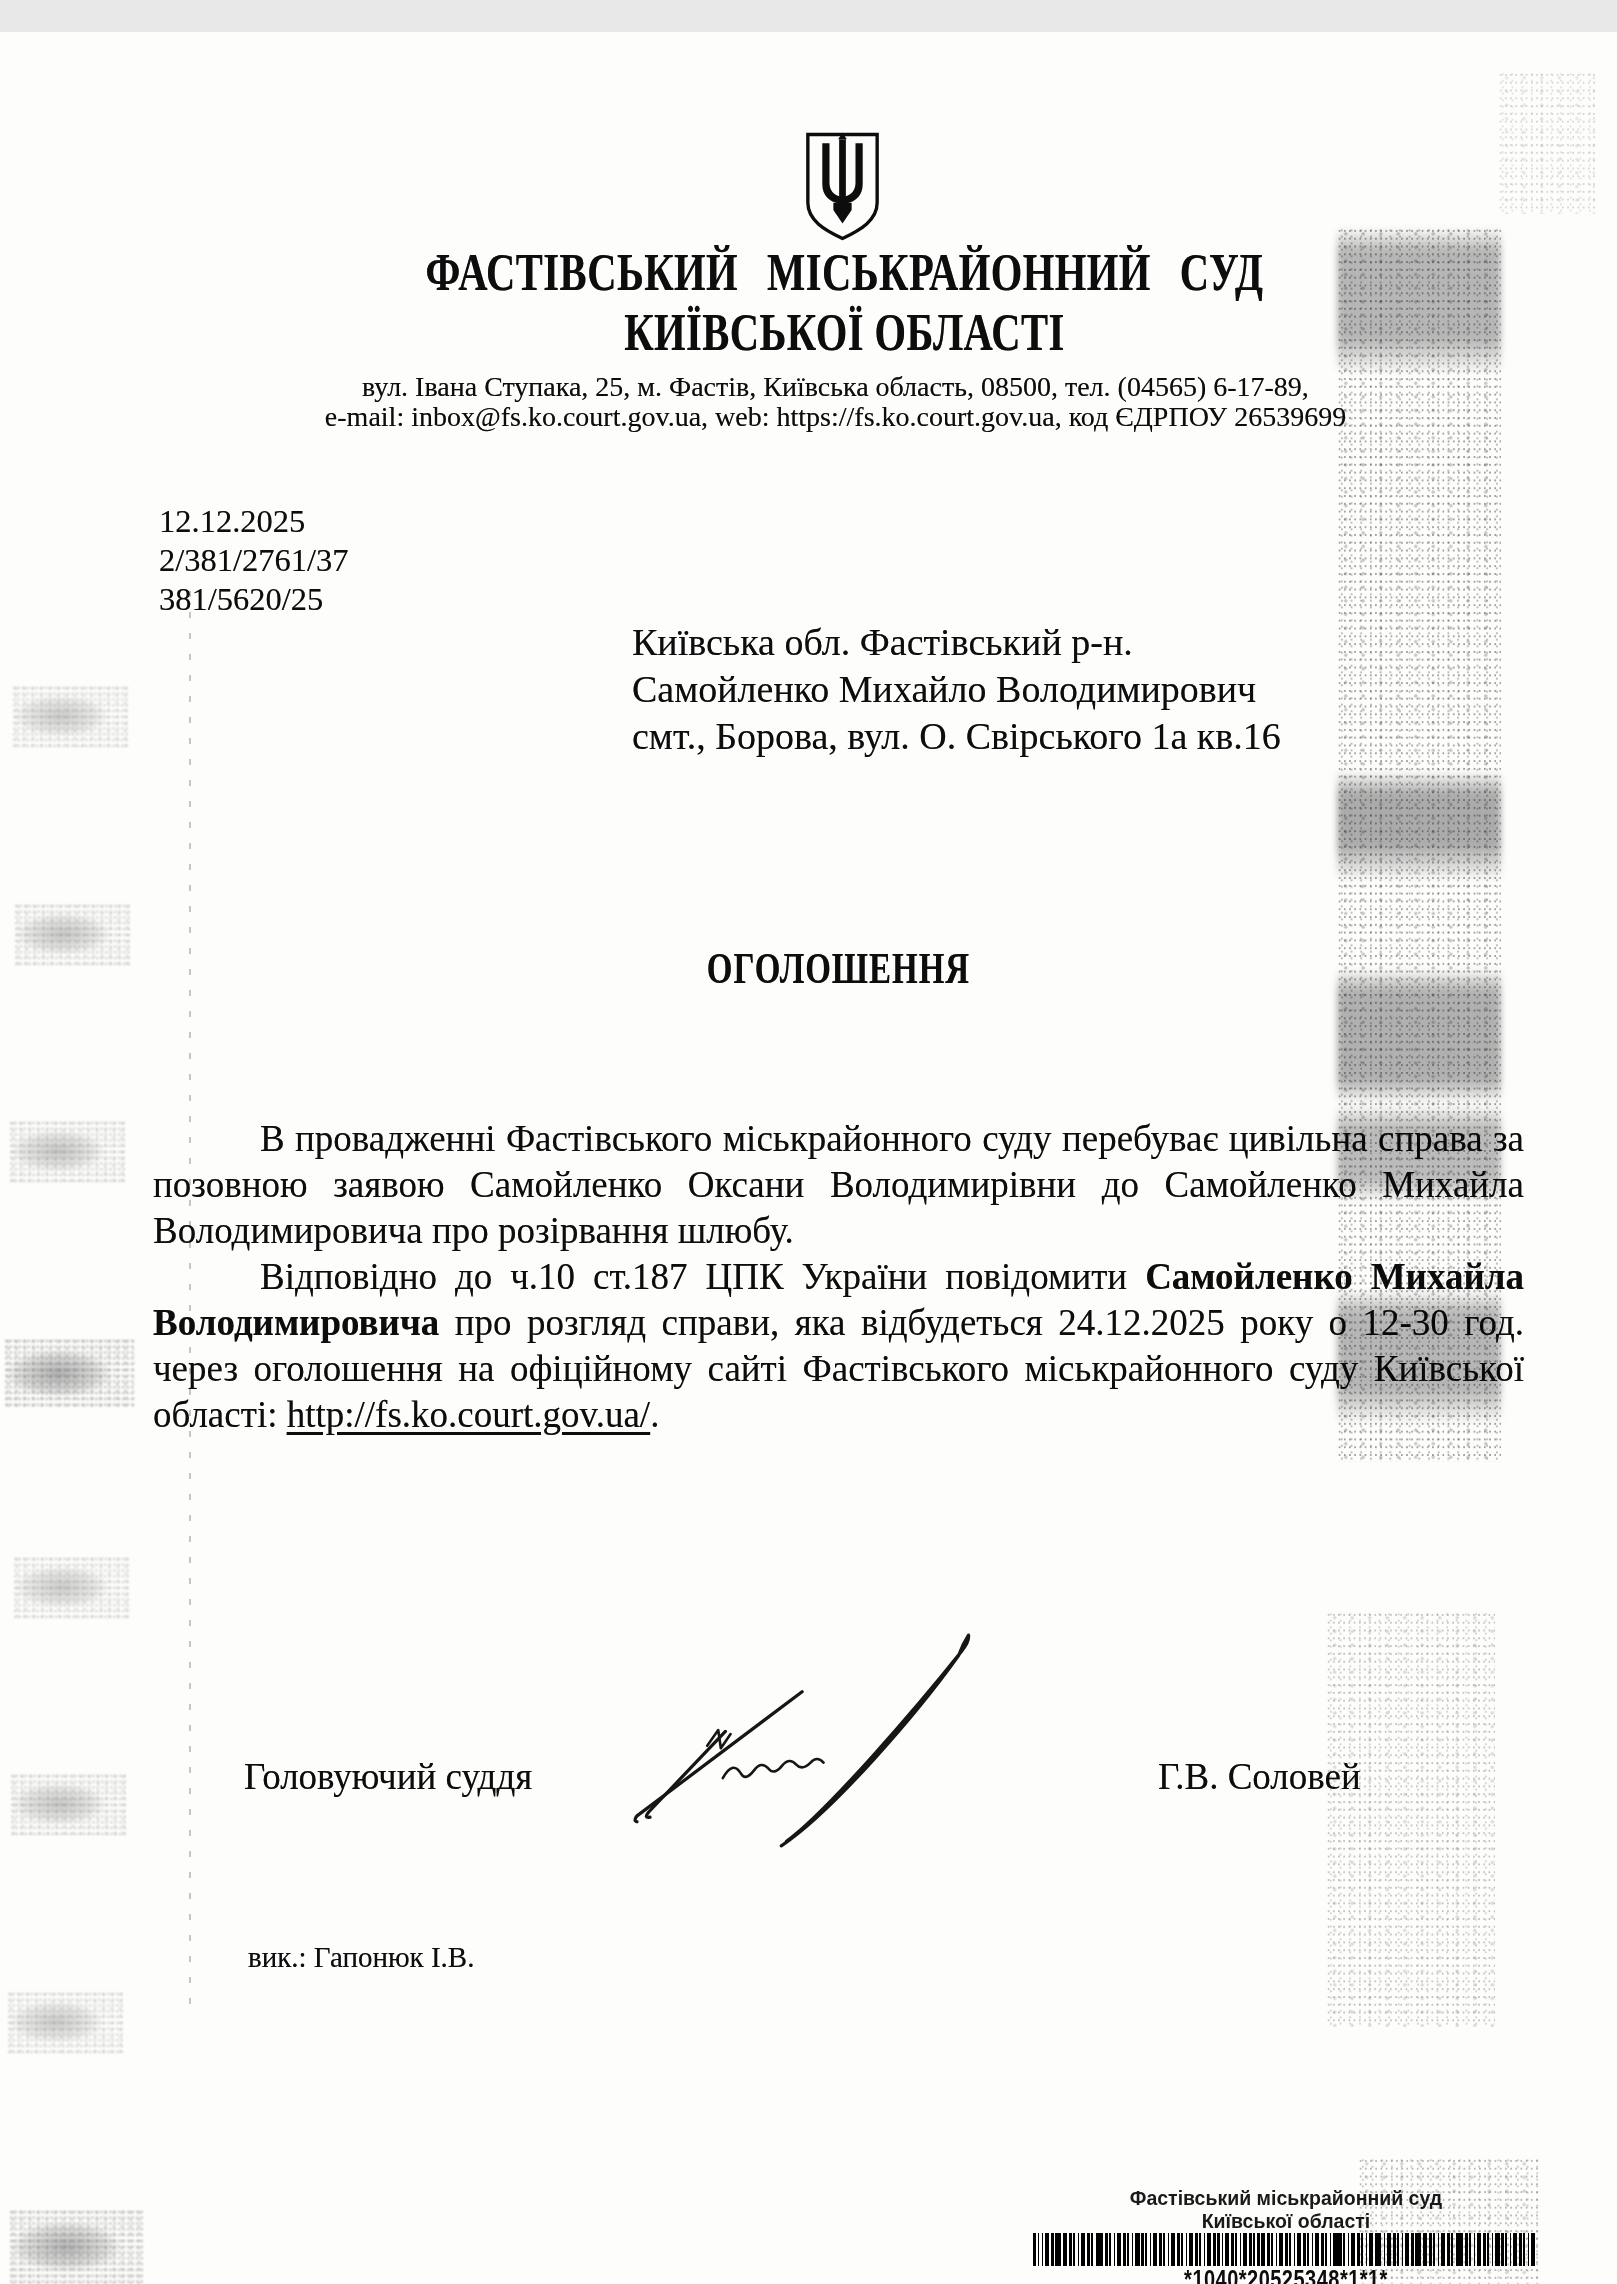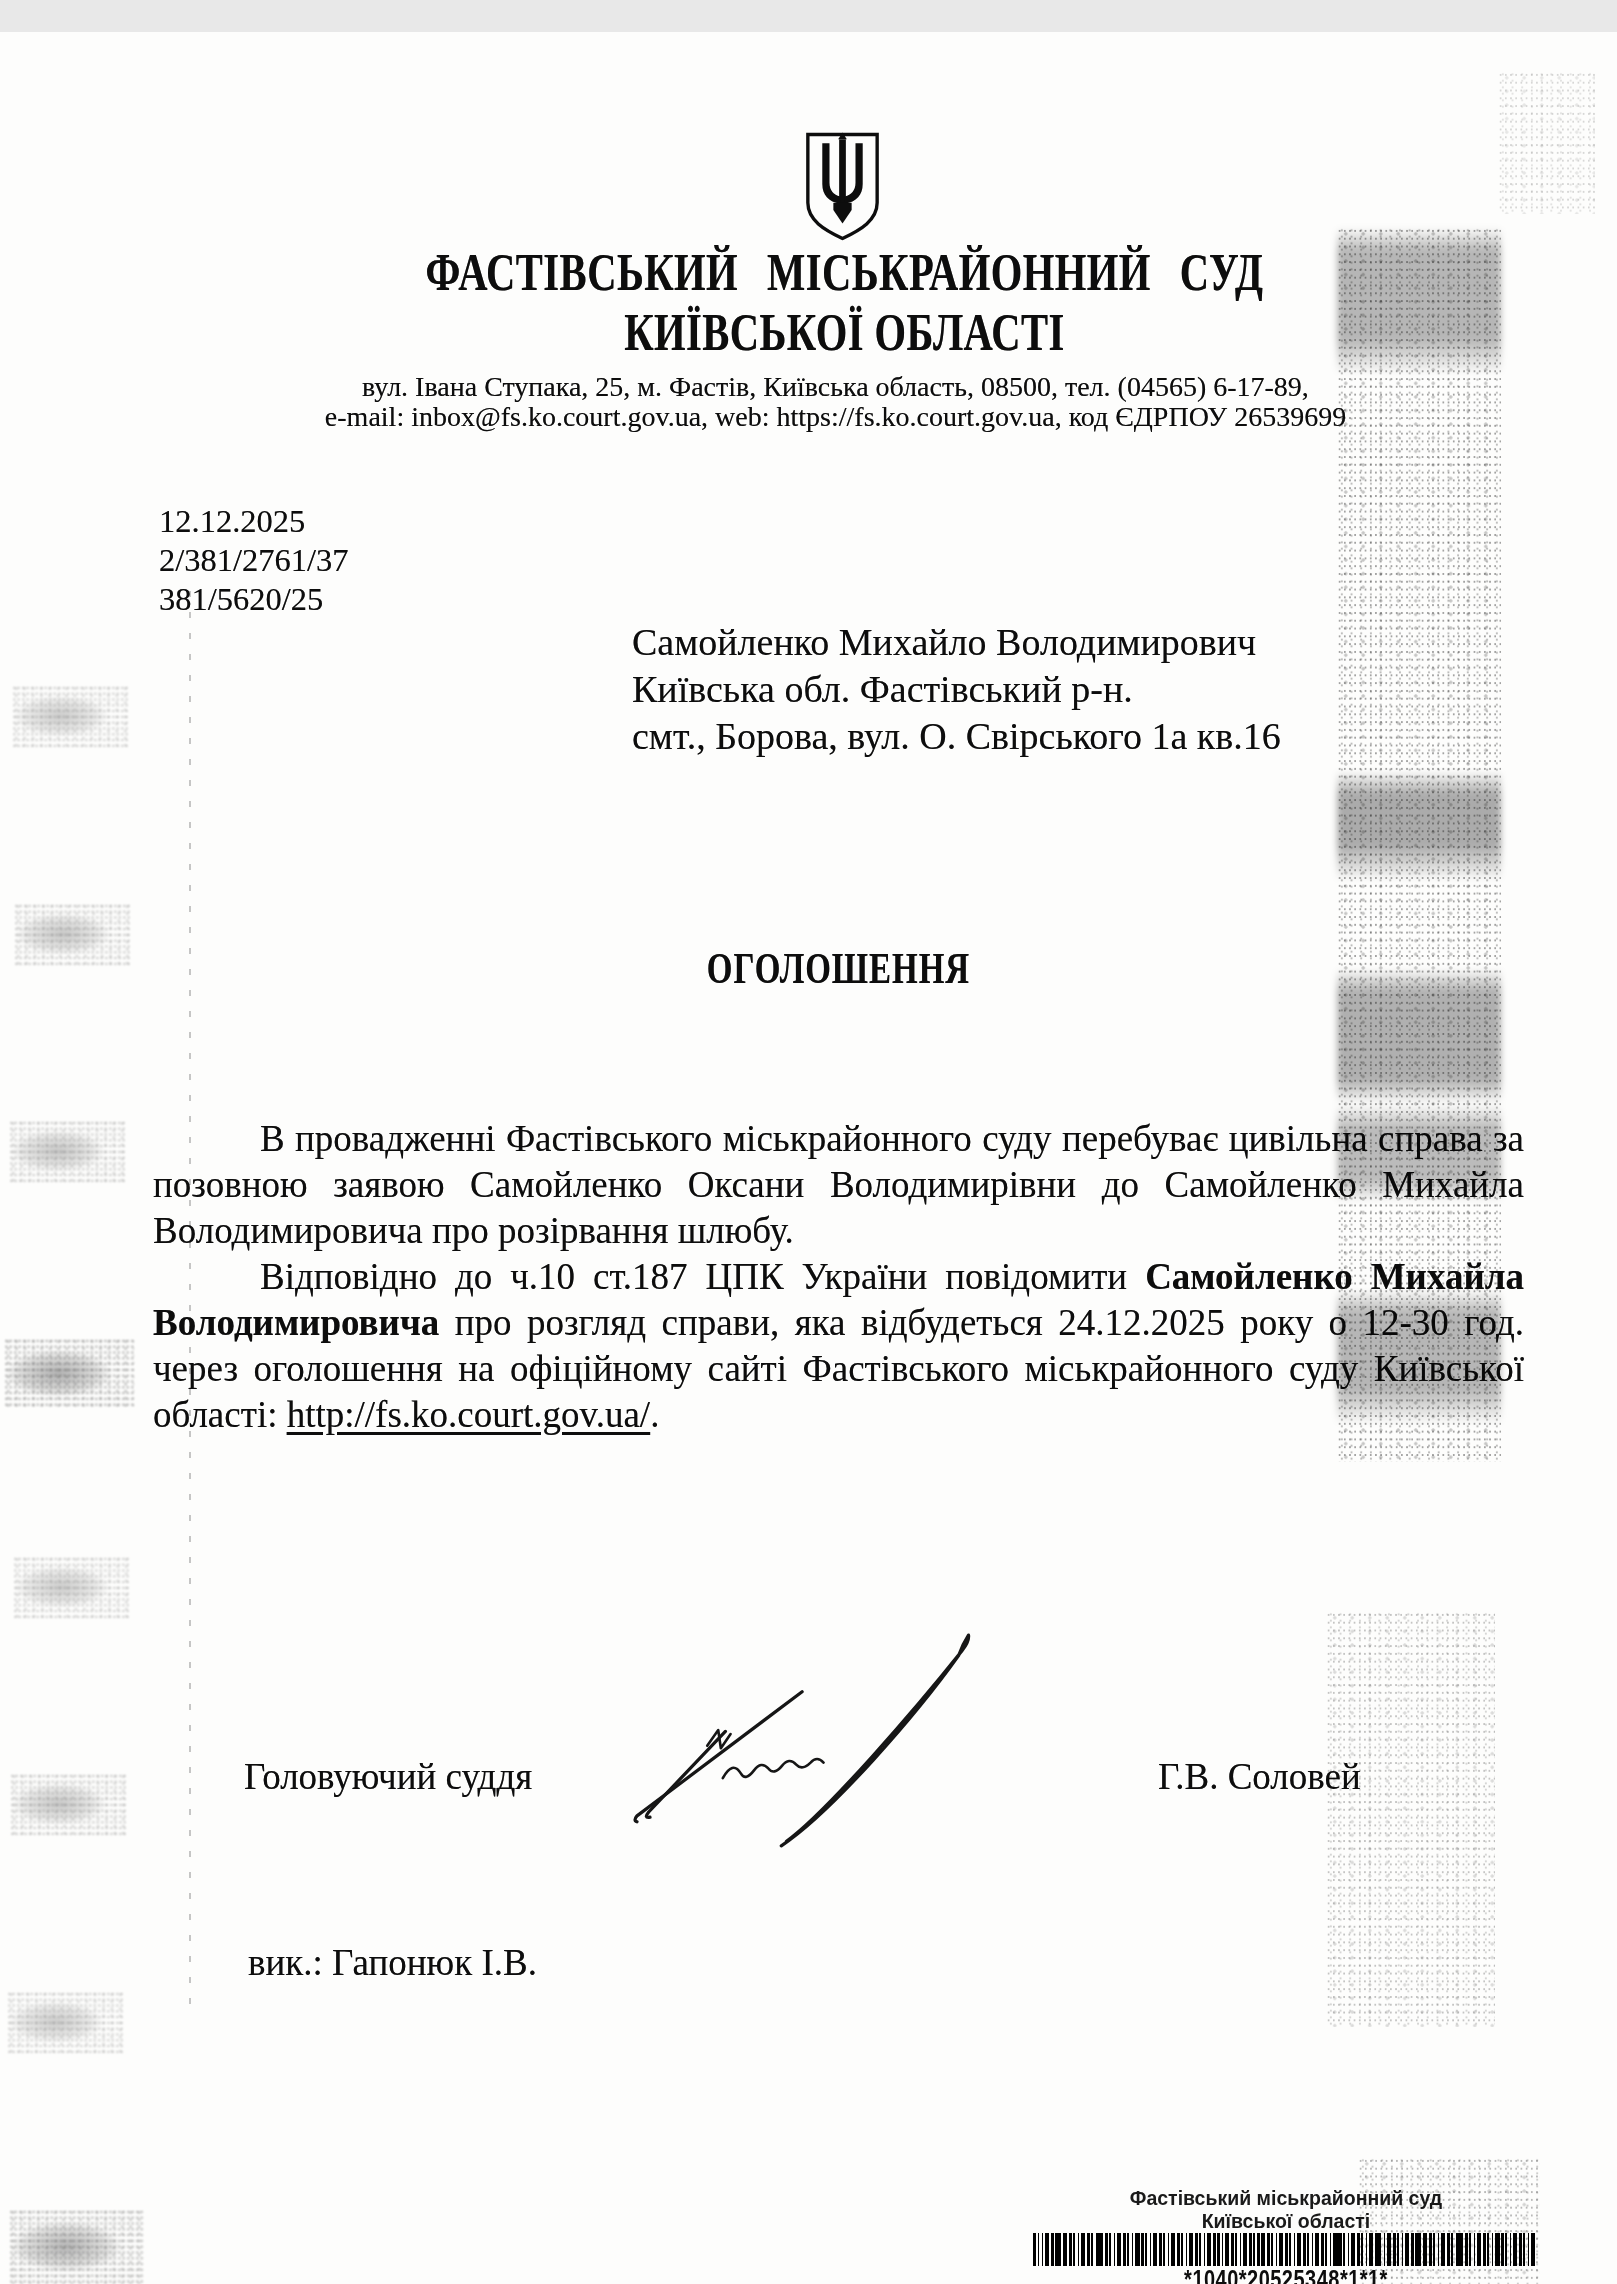--- a/index.html
+++ b/index.html
@@ -34,21 +34,21 @@
     text-align:justify;text-shadow:0 0 0.4px rgba(0,0,0,.45);}
   .body-text p{margin:0;text-indent:107px;}
   .bold{font-weight:700;}
   .u-link{text-decoration:underline;text-underline-offset:4.5px;text-decoration-thickness:2.6px;}
   
   .judge-role{left:244px;top:1723px;font-size:37px;white-space:nowrap;
     text-shadow:0 0 0.4px rgba(0,0,0,.5);}
   .judge-name{left:1158px;top:1723px;font-size:37px;white-space:nowrap;
     text-shadow:0 0 0.4px rgba(0,0,0,.5);}
   .sig-svg{left:611px;top:1585px;width:390px;height:247px;}
-  .executor{left:248px;top:1909px;font-size:37px;white-space:nowrap;
+  .executor{left:248px;top:1909px;font-size:29px;white-space:nowrap;
     text-shadow:0 0 0.3px rgba(0,0,0,.5);}
   
   .ft{left:1035px;width:502px;text-align:center;font-family:"Liberation Sans","DejaVu Sans",sans-serif;
     font-weight:700;font-size:19.5px;line-height:23.4px;color:#1a1a1a;white-space:nowrap;}
   .ft1{top:2155px;}
   .ft2{top:2178px;}
   .barcode{left:1033px;top:2201px;width:503px;height:32.5px;
     background:
       repeating-linear-gradient(90deg,transparent 0 24px,#000 24px 27px,transparent 27px 40px),
       repeating-linear-gradient(90deg,#000 0 2.6px,transparent 2.6px 4.5px,#000 4.5px 5.8px,transparent 5.8px 9px,#000 9px 9.7px,transparent 9.7px 12.3px,#000 12.3px 16.2px,transparent 16.2px 18px);
@@ -108,22 +108,22 @@
   <div class="abs addr-line addr1">вул. Івана Ступака, 25, м. Фастів, Київська область, 08500, тел. (04565) 6-17-89,</div>
   <div class="abs addr-line addr2">e-mail: inbox@fs.ko.court.gov.ua, web: https://fs.ko.court.gov.ua, код ЄДРПОУ 26539699</div>
 
   <div class="abs ref">
     <div>12.12.2025</div>
     <div>2/381/2761/37</div>
     <div>381/5620/25</div>
   </div>
 
   <div class="abs rcpt">
+    <div>Київська обл. Фастівський р-н.</div>
     <div>Самойленко Михайло Володимирович</div>
-    <div>Київська обл. Фастівський р-н.</div>
     <div>смт., Борова, вул. О. Свірського 1а кв.16</div>
   </div>
 
   <div class="abs doc-title">ОГОЛОШЕННЯ</div>
 
   <div class="abs body-text">
     <p><span>В провадженні Фастівського міськрайонного суду перебуває цивільна справа за позовною заявою Самойленко Оксани Володимирівни до Самойленко Михайла Володимировича про розірвання шлюбу.</span></p>
     <p><span>Відповідно до ч.10 ст.187 ЦПК України повідомити </span><span class="bold">Самойленко Михайла Володимировича</span><span> про розгляд справи, яка відбудеться 24.12.2025 року о 12-30 год. через оголошення на офіційному сайті Фастівського міськрайонного суду Київської області: </span><span class="u-link">http://fs.ko.court.gov.ua/</span><span>.</span></p>
   </div>
 

